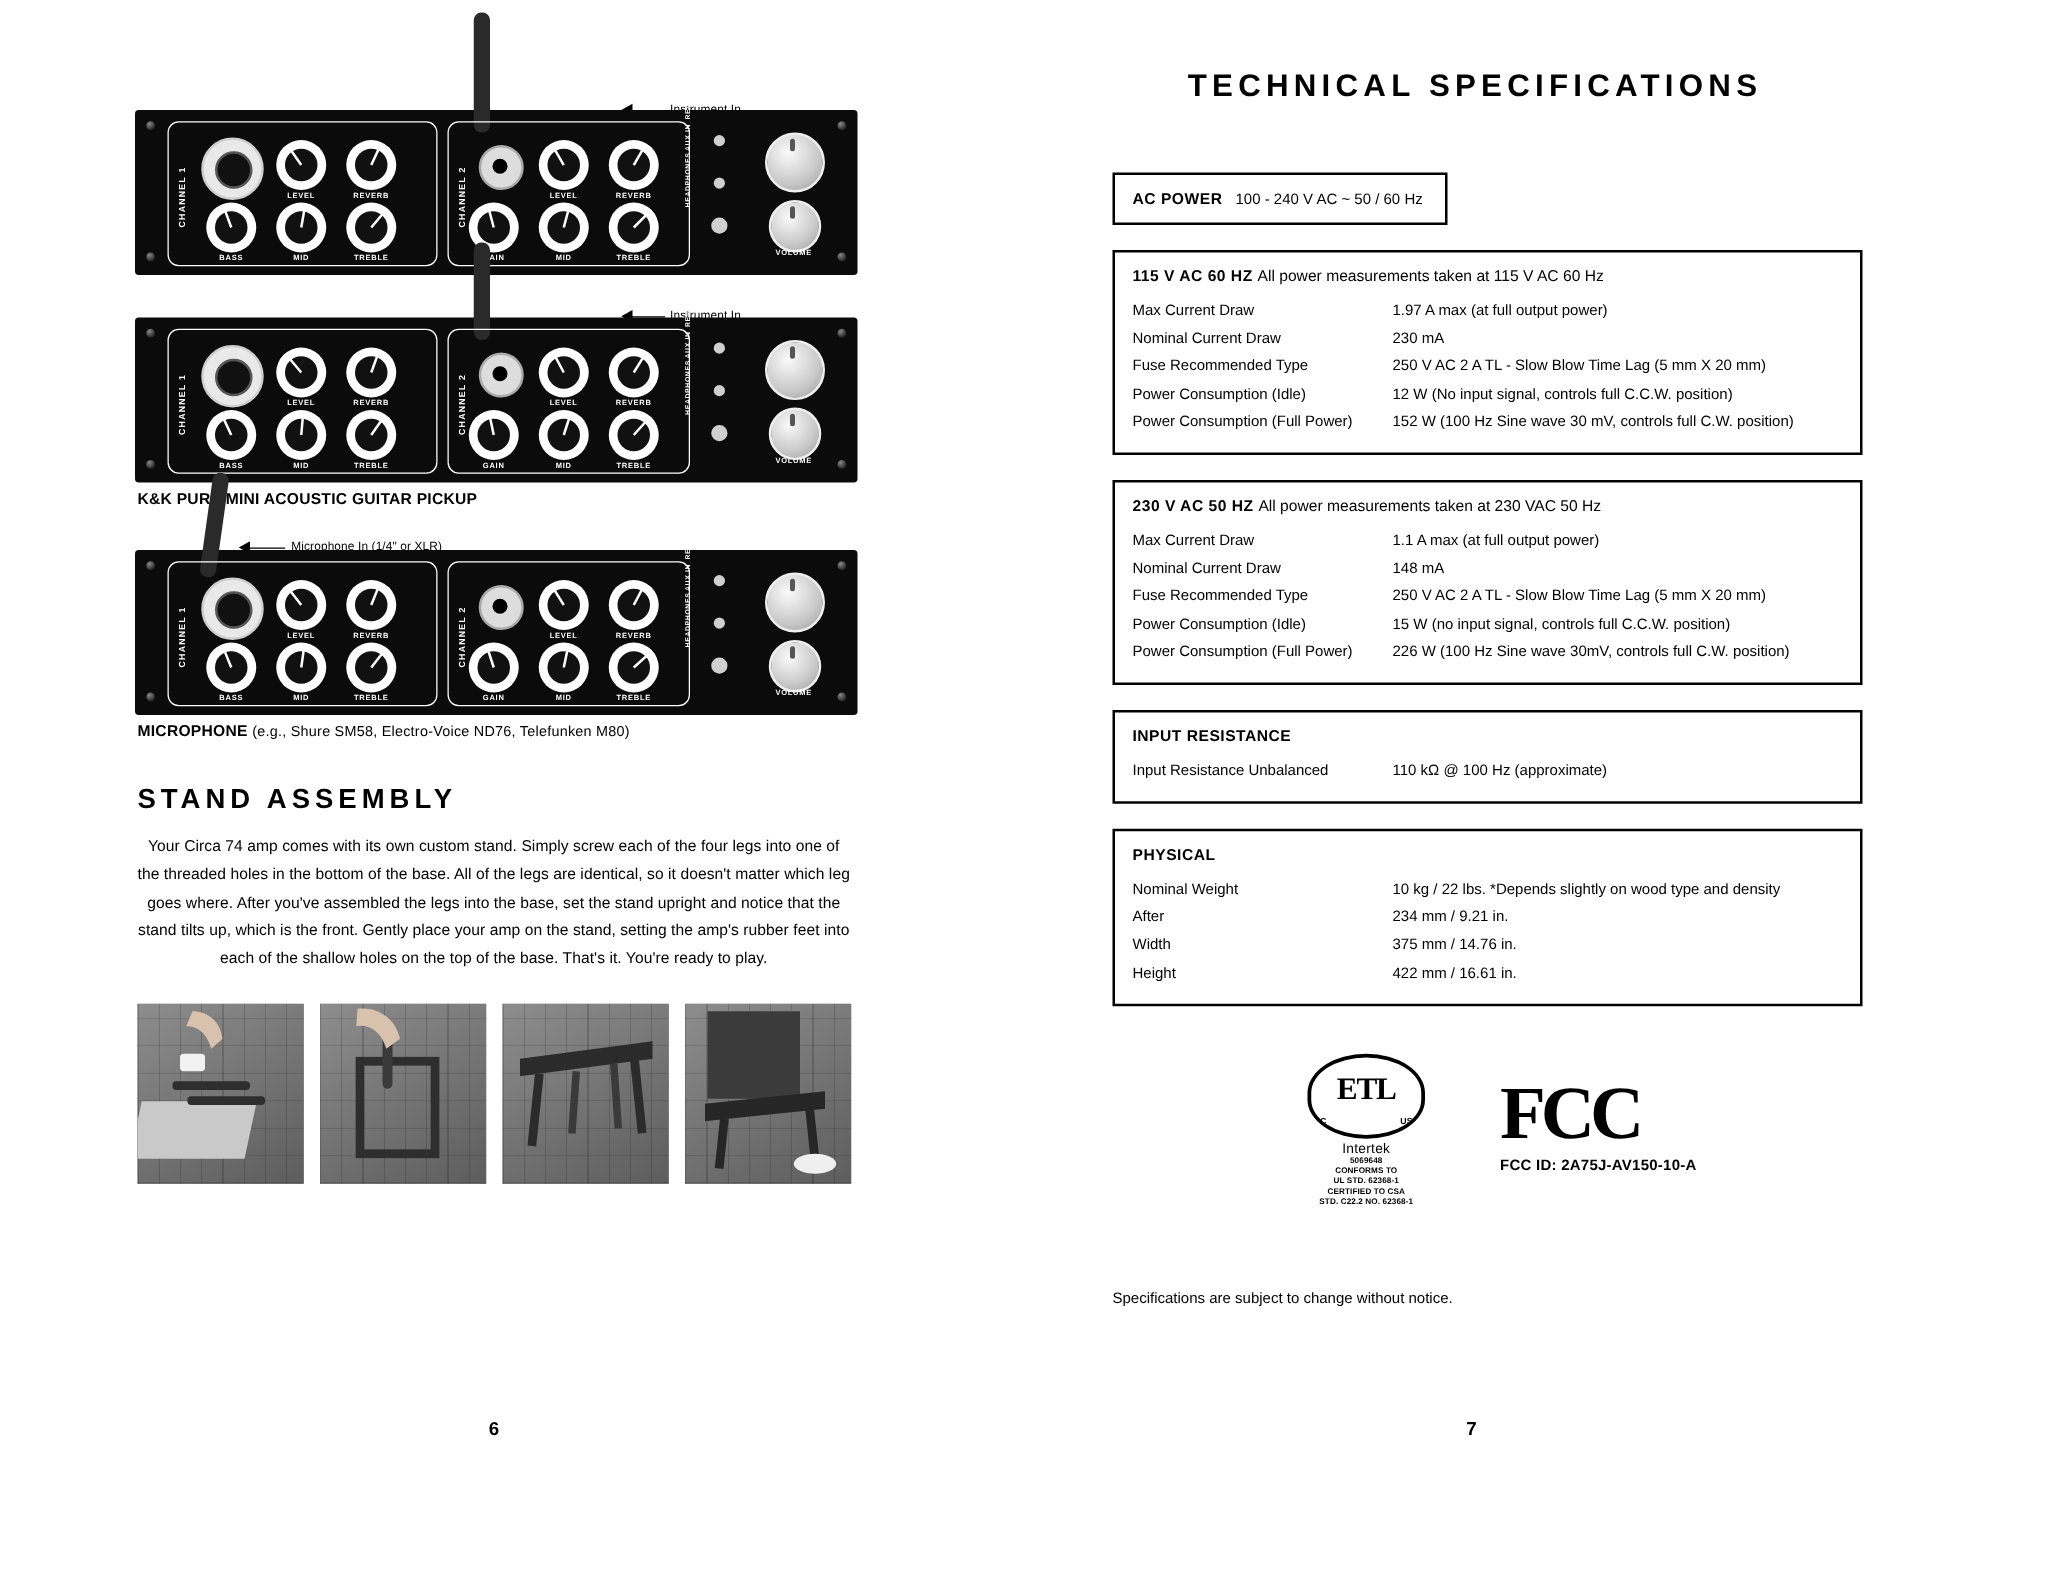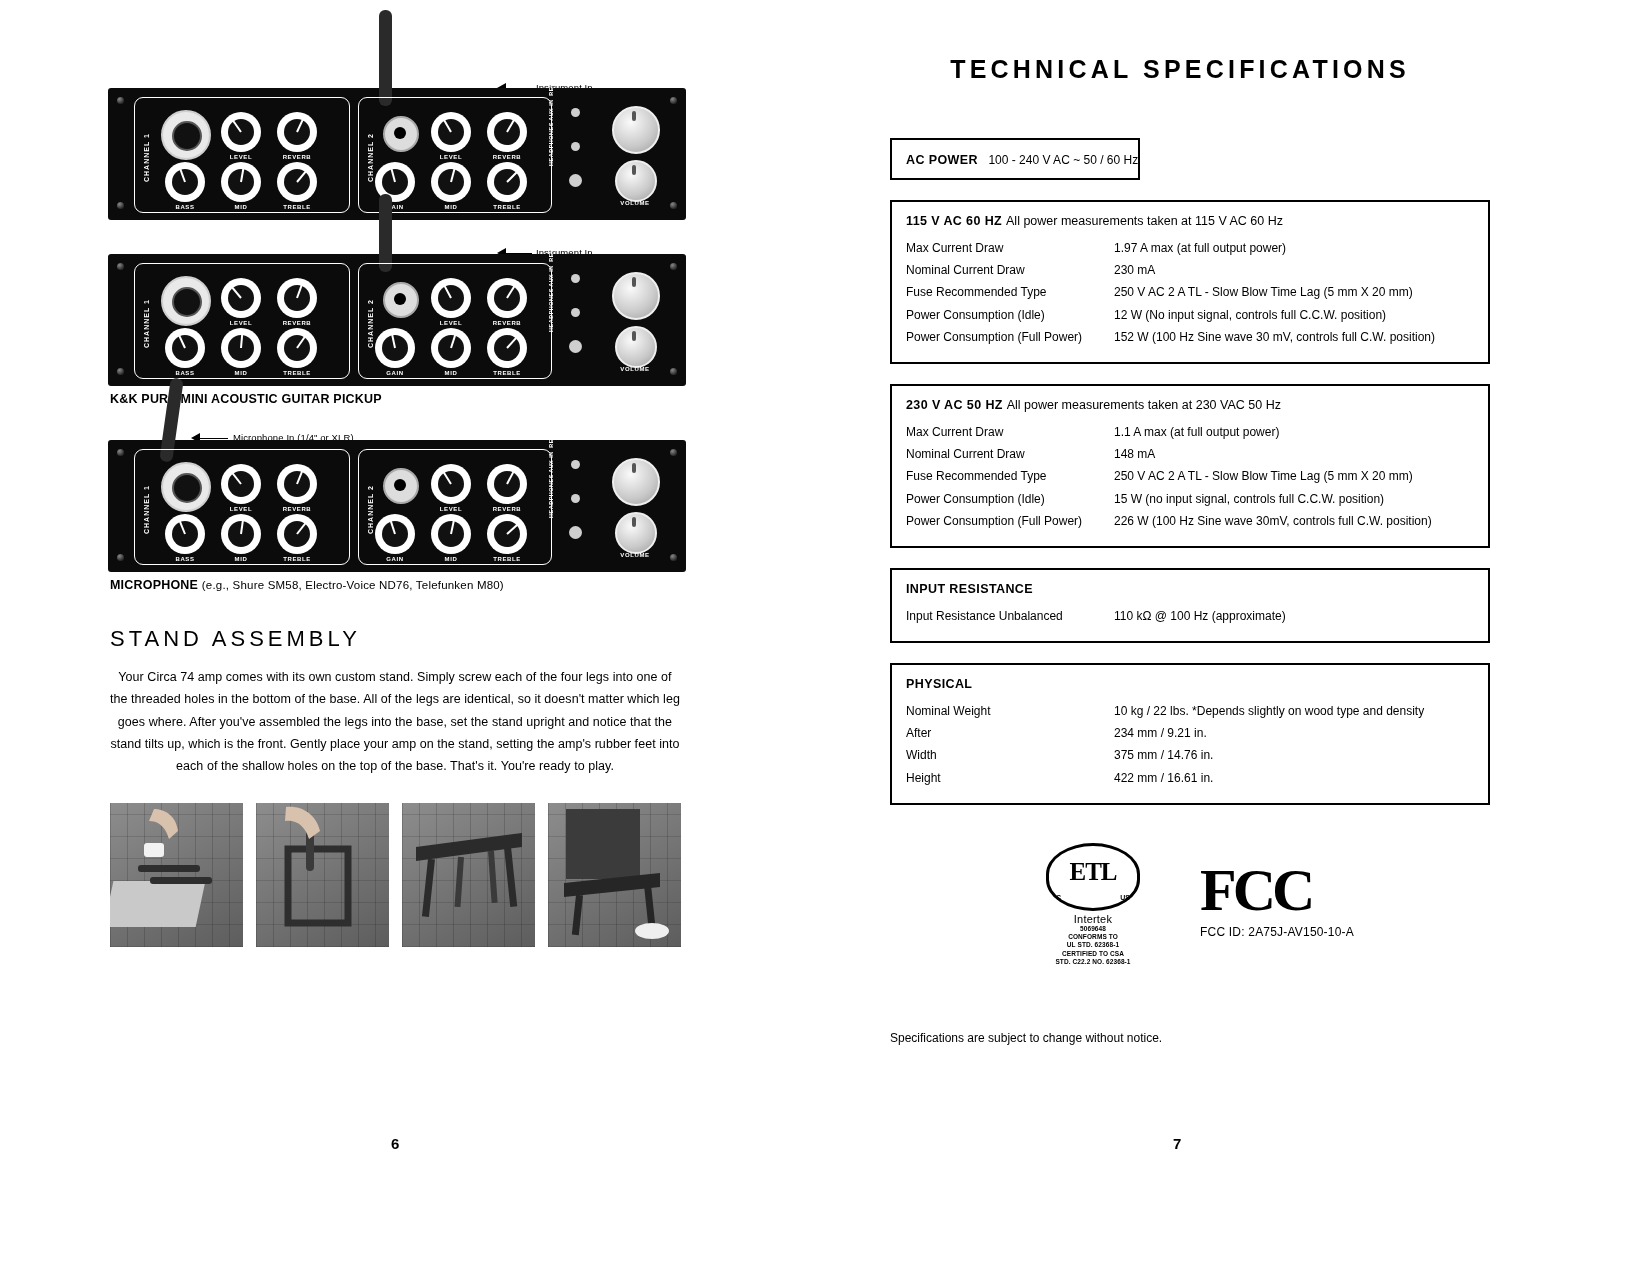--- a/index.html
+++ b/index.html
@@ -180,21 +180,21 @@
   }
   .bigknob .dot {
     position: absolute;
     left: 15px; top: 3px;
     width: 4px; height: 10px;
     border-radius: 2px;
     background: #555;
   }
   h2.section {
     font-size: 22px;
-    font-weight: normal;
+    font-weight: bold;
     letter-spacing: 4px;
     margin: 34px 0 14px 2px;
   }
   p.body {
     font-size: 12.5px;
     line-height: 1.78;
     margin: 0 0 0 2px;
     width: 570px;
     letter-spacing: .05px;
     text-align: center;
@@ -239,21 +239,21 @@
     text-align: center;
     width: 580px;
   }
   .spec-box {
     border: 2px solid #000;
     margin-top: 20px;
     padding: 12px 14px 14px 14px;
     position: relative;
   }
   .spec-box.inline {
-    padding: 10px 0 10px 14px;
+    padding: 10px 18px 10px 14px;
     display: inline-block;
   }
   .box-head {
     font-size: 12.5px;
     font-weight: bold;
     letter-spacing: .4px;
     margin-bottom: 9px;
   }
   .box-head .note {
     font-weight: normal;
@@ -320,21 +320,21 @@
   }
   .fcc-mark {
     font-size: 60px;
     font-weight: bold;
     letter-spacing: -4px;
     font-family: "Liberation Serif", serif;
     line-height: .9;
   }
   .fcc-id {
     font-size: 12px;
-    font-weight: normal;
+    font-weight: bold;
     margin-top: 8px;
     letter-spacing: .2px;
   }
   .disclaimer {
     font-size: 12px;
     margin-top: 58px;
   }
 </style>
 </head>
 <body>

